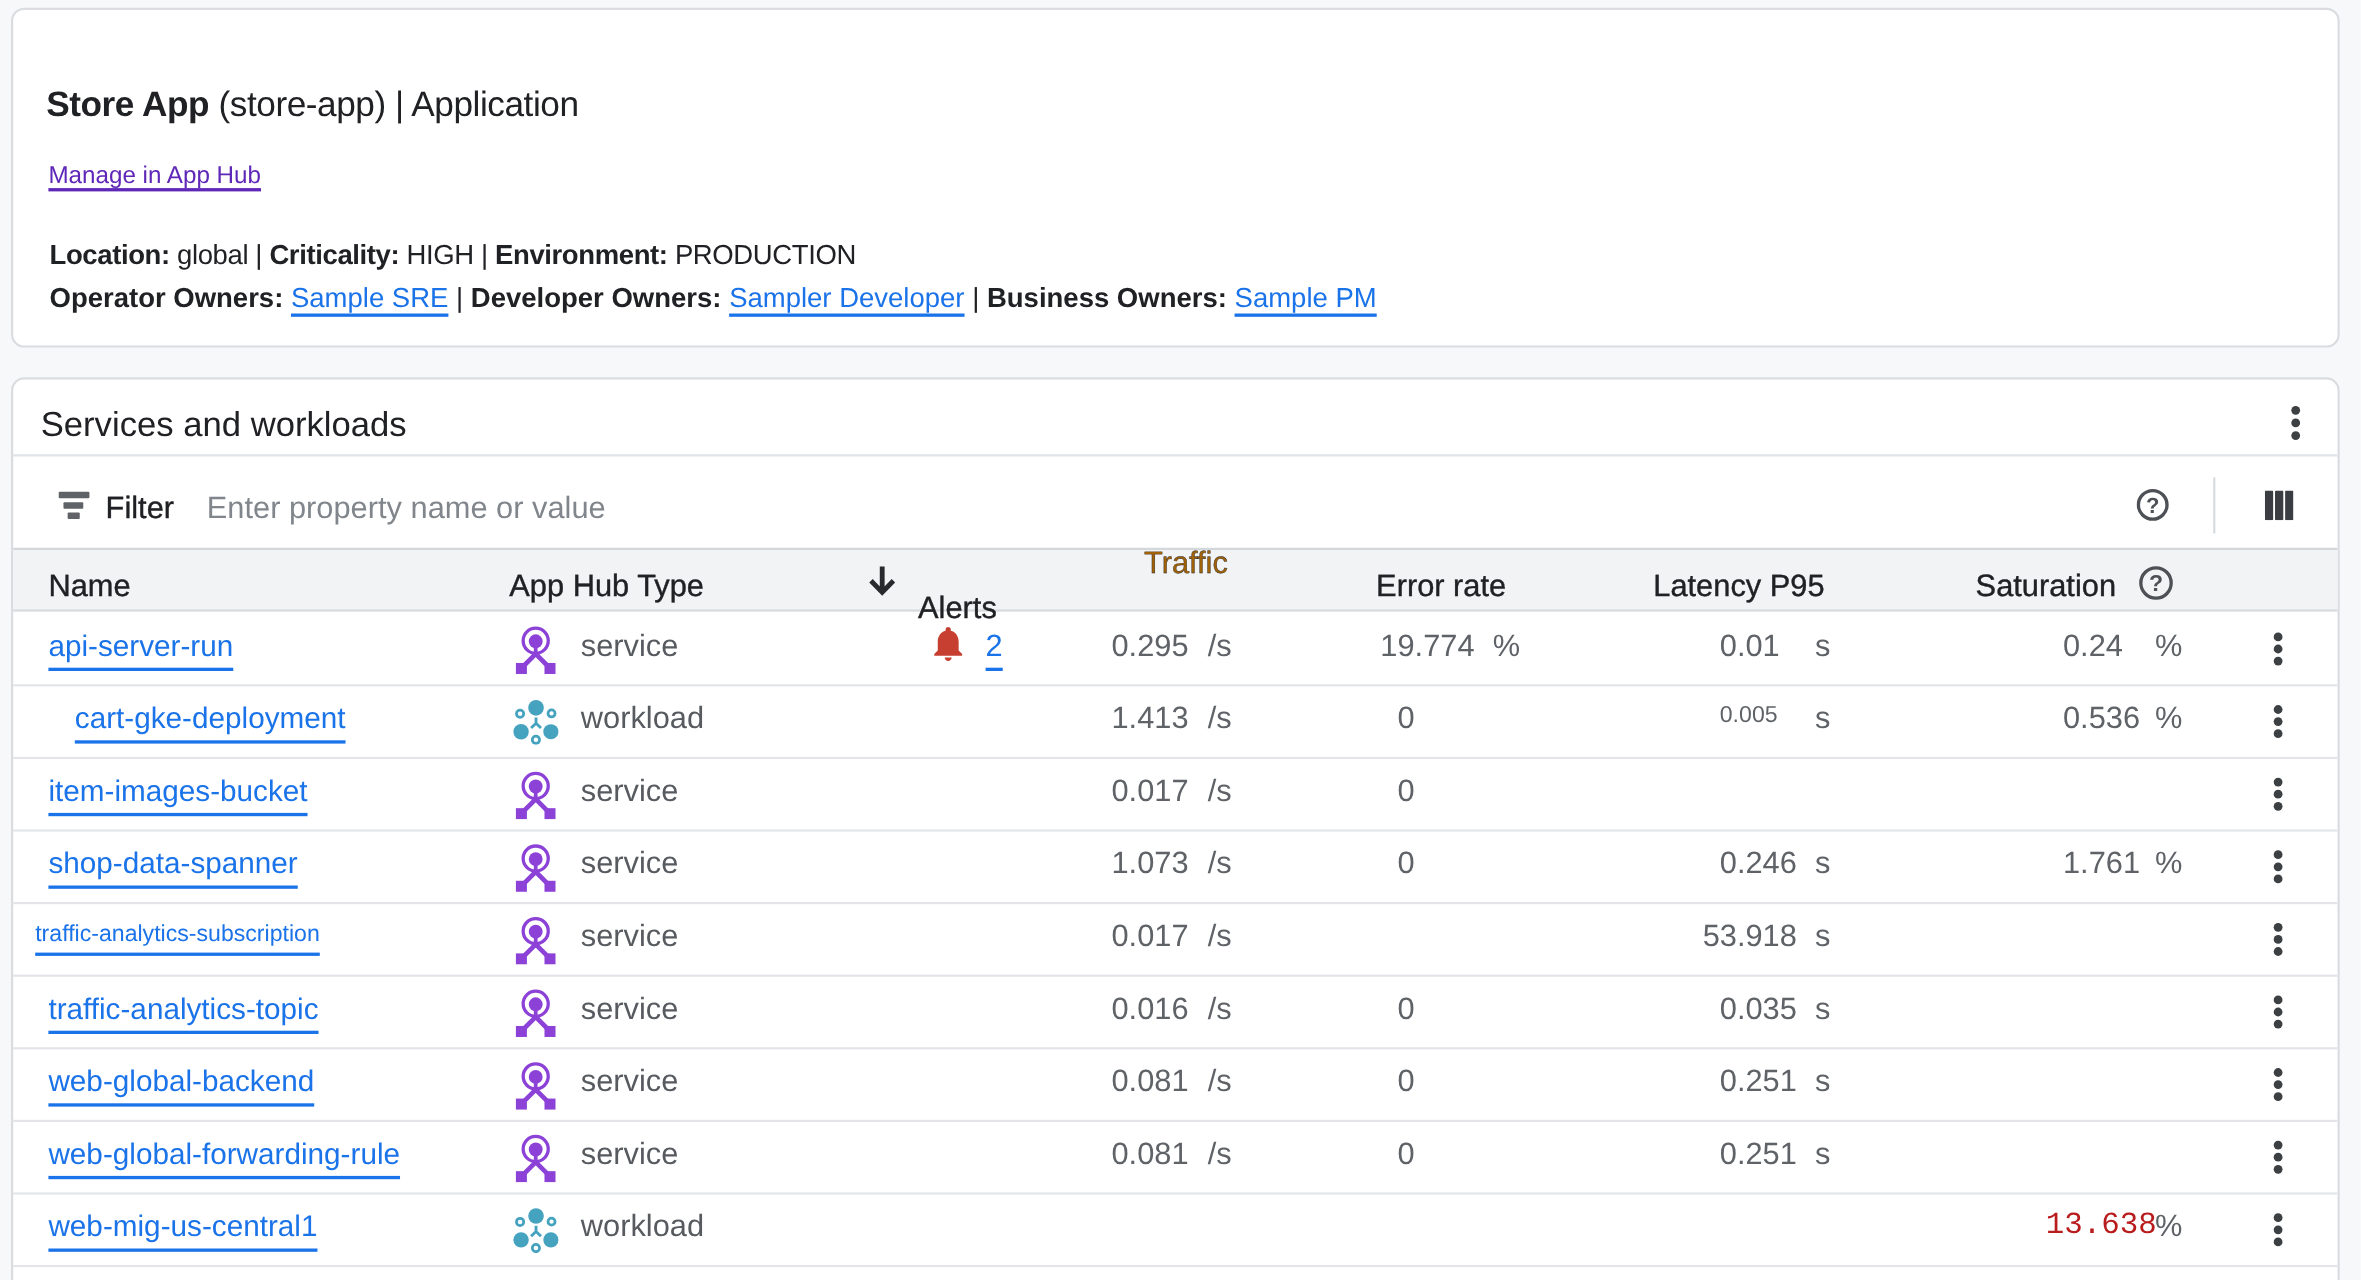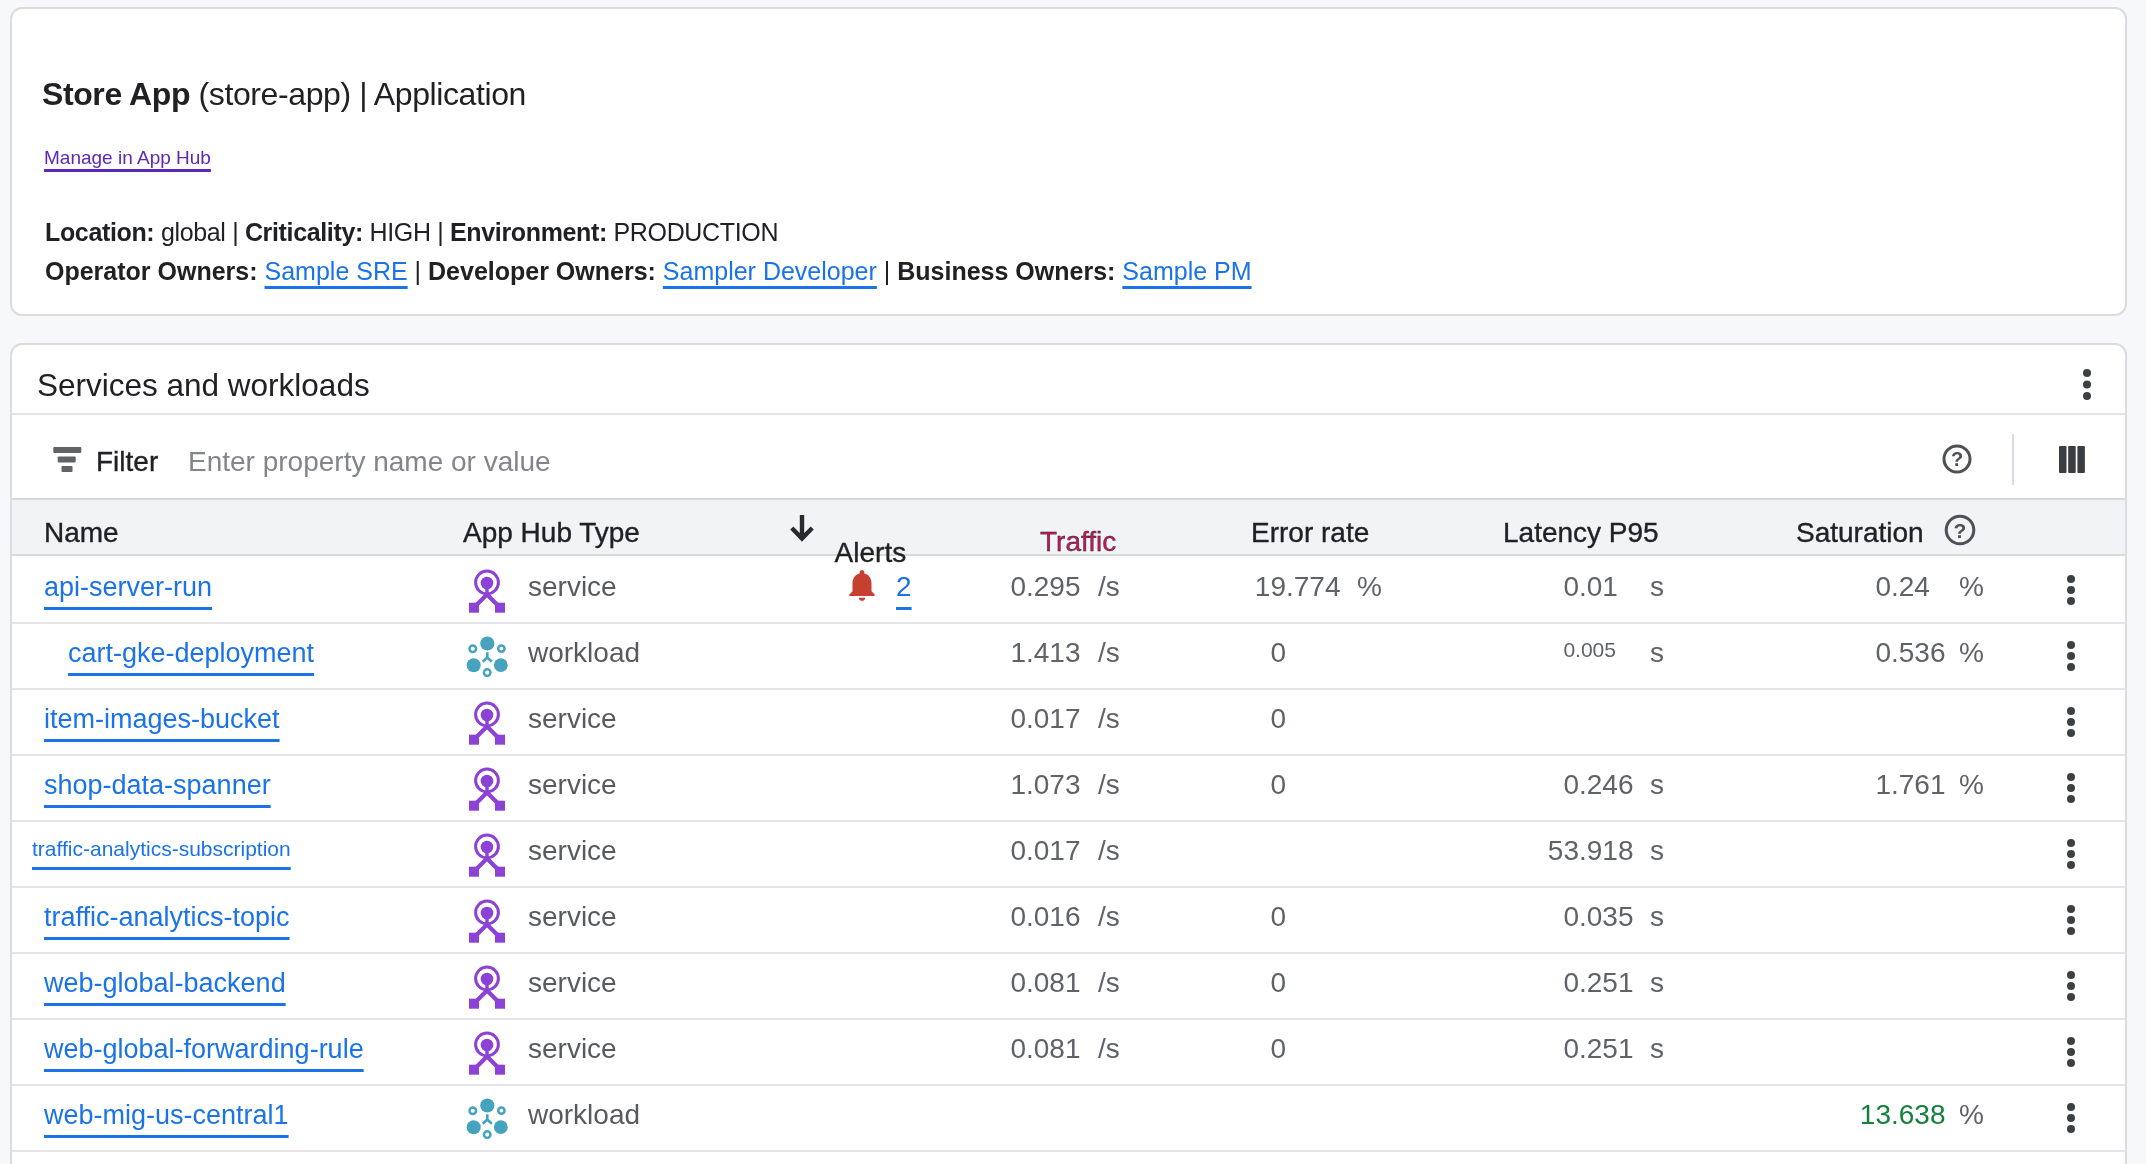--- a/index.html
+++ b/index.html
@@ -1,21 +1,21 @@
 <!DOCTYPE html>
 <html><head><meta charset="utf-8"><style>
   * { margin:0; padding:0; box-sizing:border-box; }
   html,body { width:2146px; height:1164px; background:#f7f8fa;
     font-family:"Liberation Sans", sans-serif; overflow:hidden; position:relative; }
   b { font-weight:700; }
 </style></head><body>
 <div style="position:absolute;left:10px;top:7px;width:2117px;height:309px;background:#ffffff;border:2px solid #dadce0;border-radius:12px;"></div>
 <div style="position:absolute;left:10px;top:343px;width:2117px;height:860px;background:#ffffff;border:2px solid #dadce0;border-radius:12px;"></div>
 <div style="position:absolute;left:42px;top:77.9px;font-size:32px;line-height:1;color:#202124;white-space:pre;letter-spacing:-0.4px;"><b>Store App</b> (store-app) | Application</div>
-<div style="position:absolute;left:44px;top:148.4px;font-size:19px;line-height:1;color:#202124;white-space:pre;"><span style="color:#5e27b8;text-decoration:underline;text-decoration-thickness:2.5px;text-underline-offset:5px;">Manage in App Hub</span></div>
+<div style="position:absolute;left:44px;top:148.4px;font-size:22px;line-height:1;color:#202124;white-space:pre;"><span style="color:#5e27b8;text-decoration:underline;text-decoration-thickness:2.5px;text-underline-offset:5px;">Manage in App Hub</span></div>
 <div style="position:absolute;left:45px;top:219.8px;font-size:25px;line-height:1;color:#202124;white-space:pre;letter-spacing:-0.35px;"><b>Location:</b> global | <b>Criticality:</b> HIGH | <b>Environment:</b> PRODUCTION</div>
 <div style="position:absolute;left:45px;top:258.8px;font-size:25px;line-height:1;color:#202124;white-space:pre;"><b>Operator Owners:</b> <span style="color:#1a73e8;text-decoration:underline;text-decoration-thickness:2.5px;text-underline-offset:6px;">Sample SRE</span> | <b>Developer Owners:</b> <span style="color:#1a73e8;text-decoration:underline;text-decoration-thickness:2.5px;text-underline-offset:6px;">Sampler Developer</span> | <b>Business Owners:</b> <span style="color:#1a73e8;text-decoration:underline;text-decoration-thickness:2.5px;text-underline-offset:6px;">Sample PM</span></div>
 <div style="position:absolute;left:37px;top:370.3px;font-size:31.5px;line-height:1;color:#202124;white-space:pre;">Services and workloads</div>
 <svg style="position:absolute;left:2079px;top:365px;" width="16" height="40" viewBox="0 0 16 40">
 <circle cx="8" cy="8" r="4" fill="#3c4043"></circle>
     <circle cx="8" cy="19.5" r="4" fill="#3c4043"></circle>
     <circle cx="8" cy="31" r="4" fill="#3c4043"></circle>
   </svg>
 <div style="position:absolute;left:12px;top:413px;width:2113px;height:2px;background:#e0e3e7;"></div>
 <svg style="position:absolute;left:53px;top:446px;" width="30" height="28" viewBox="0 0 30 28">
@@ -35,21 +35,21 @@
 <rect x="9.2" y="0" width="7.5" height="27" rx="1" fill="#3a3e42"></rect>
 <rect x="18.4" y="0" width="7.5" height="27" rx="1" fill="#3a3e42"></rect>
   </svg>
 <div style="position:absolute;left:12px;top:498px;width:2113px;height:58px;background:#f1f3f4;border-top:2px solid #d5d8db;border-bottom:2px solid #d8dbde;"></div>
 <div style="position:absolute;left:44px;top:518.8px;font-size:28px;line-height:1;color:#202124;white-space:pre;-webkit-text-stroke:0.35px #202124;">Name</div>
 <div style="position:absolute;left:463px;top:518.8px;font-size:28px;line-height:1;color:#202124;white-space:pre;-webkit-text-stroke:0.35px #202124;">App Hub Type</div>
 <svg style="position:absolute;left:789px;top:512px;" width="26" height="30" viewBox="0 0 26 30">
 <path d="M13 3 V25 M2.8 16 L13 26.5 L23.2 16" fill="none" stroke="#282a2d" stroke-width="4.4"></path>
   </svg>
 <div style="position:absolute;left:834.6px;top:518.8px;font-size:28px;line-height:1;color:#202124;white-space:pre;margin-top:20px;-webkit-text-stroke:0.35px #202124;">Alerts</div>
-<div style="position:absolute;left:1040px;top:528px;font-size:28px;line-height:1;color:#be185d;white-space:pre;-webkit-text-stroke:0.35px #202124;">Traffic</div>
+<div style="position:absolute;left:1040px;top:498px;font-size:28px;line-height:1;color:#a16207;white-space:pre;-webkit-text-stroke:0.35px #202124;">Traffic</div>
 <div style="position:absolute;left:1251px;top:518.8px;font-size:28px;line-height:1;color:#202124;white-space:pre;-webkit-text-stroke:0.35px #202124;">Error rate</div>
 <div style="position:absolute;left:1503px;top:518.8px;font-size:28px;line-height:1;color:#202124;white-space:pre;-webkit-text-stroke:0.35px #202124;">Latency P95</div>
 <div style="position:absolute;left:1796px;top:518.8px;font-size:28px;line-height:1;color:#202124;white-space:pre;-webkit-text-stroke:0.35px #202124;">Saturation</div>
 <svg style="position:absolute;left:1944px;top:514px;" width="32" height="32" viewBox="0 0 32 32">
 <circle cx="16" cy="16" r="13.8" fill="none" stroke="#4d5156" stroke-width="3"></circle>
 <text x="16" y="23.5" font-family="Liberation Sans" font-size="21" font-weight="bold" fill="#4d5156" text-anchor="middle">?</text>
   </svg>
 <div style="position:absolute;left:12px;top:621.5px;width:2113px;height:2px;background:#e3e5e8;"></div>
 <div style="position:absolute;left:44px;top:574.1px;font-size:27px;line-height:1;color:#202124;white-space:pre;"><span style="color:#1a73e8;text-decoration:underline;text-decoration-thickness:3px;text-underline-offset:11px;text-decoration-color:#1a73e8;">api-server-run</span></div>
 <svg style="position:absolute;left:468px;top:568.5px;" width="38" height="44" viewBox="0 0 38 44">
@@ -232,18 +232,18 @@
 <svg style="position:absolute;left:466px;top:1098px;" width="42" height="41" viewBox="0 0 42 41">
 <circle cx="21.3" cy="7.5" r="7.1" fill="#46a3bf"></circle>
 <circle cx="7.7" cy="29.2" r="7" fill="#46a3bf"></circle>
 <circle cx="34.8" cy="29.2" r="6.9" fill="#46a3bf"></circle>
 <circle cx="6.8" cy="12.8" r="3.3" fill="none" stroke="#46a3bf" stroke-width="2.5"></circle>
 <circle cx="35.4" cy="12.6" r="3.2" fill="none" stroke="#46a3bf" stroke-width="2.5"></circle>
 <circle cx="21.2" cy="36.6" r="3.3" fill="none" stroke="#46a3bf" stroke-width="2.5"></circle>
 <path d="M21.3 16.3 V21.5 M21.3 21.5 L16.8 25.8 M21.3 21.5 L25.8 25.8" fill="none" stroke="#46a3bf" stroke-width="2.6"></path>
   </svg>
 <div style="position:absolute;left:528px;top:1101.3px;font-size:28px;line-height:1;color:#575b60;white-space:pre;">workload</div>
-<div style="position:absolute;left:1859.86px;top:1101.3px;font-size:28px;line-height:1;color:#15803d;white-space:pre;">13.638</div>
+<div style="position:absolute;left:1859.86px;top:1101.3px;font-size:28px;line-height:1;color:#b91c1c;white-space:pre;font-family:Liberation Mono, monospace;">13.638</div>
 <div style="position:absolute;left:1959.0px;top:1101.3px;font-size:28px;line-height:1;color:#5f6368;white-space:pre;">%</div>
 <svg style="position:absolute;left:2063px;top:1100.5px;" width="16" height="40" viewBox="0 0 16 40">
 <circle cx="8" cy="6" r="4" fill="#3c4043"></circle>
     <circle cx="8" cy="17" r="4" fill="#3c4043"></circle>
     <circle cx="8" cy="28" r="4" fill="#3c4043"></circle>
   </svg>
 </body></html>

